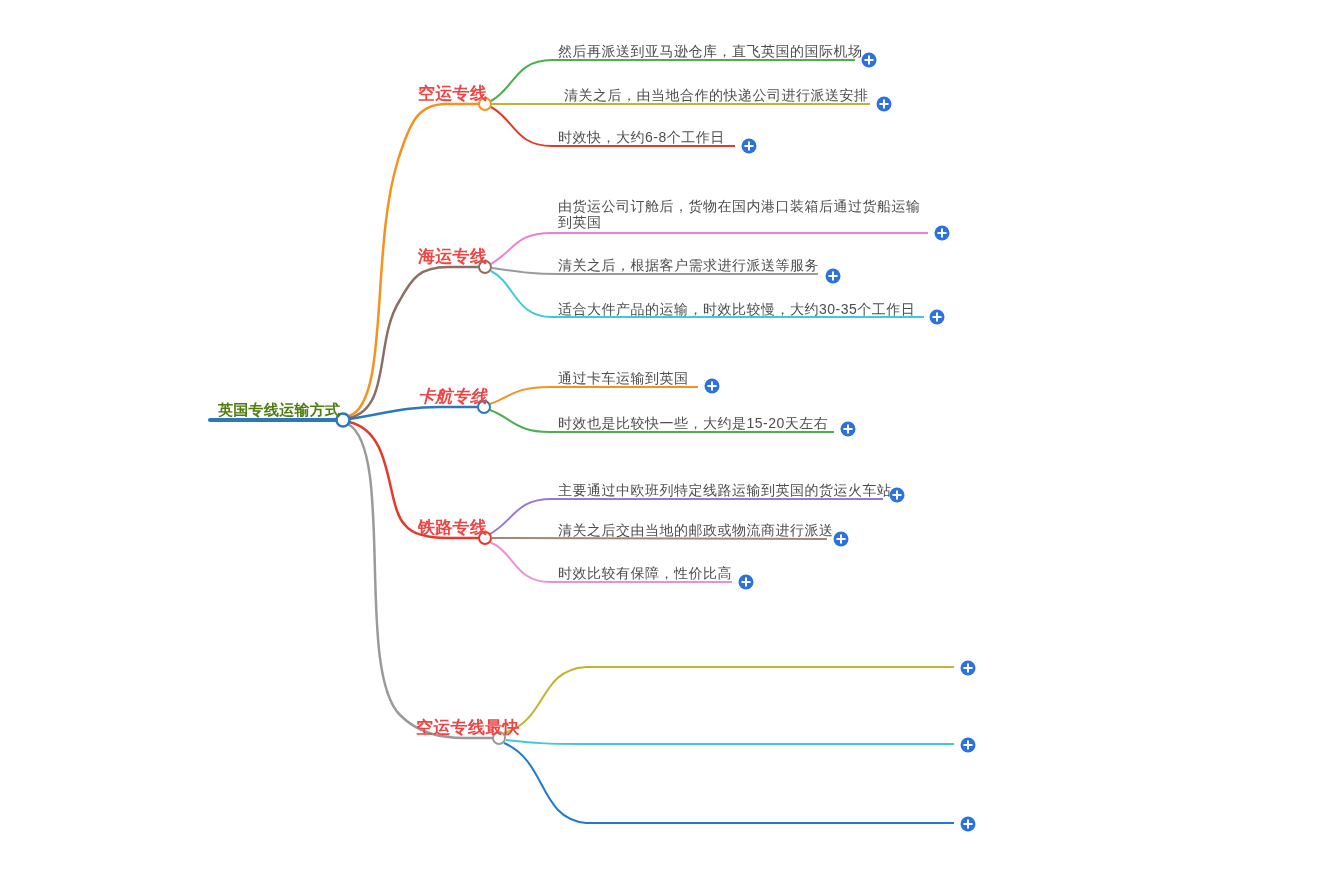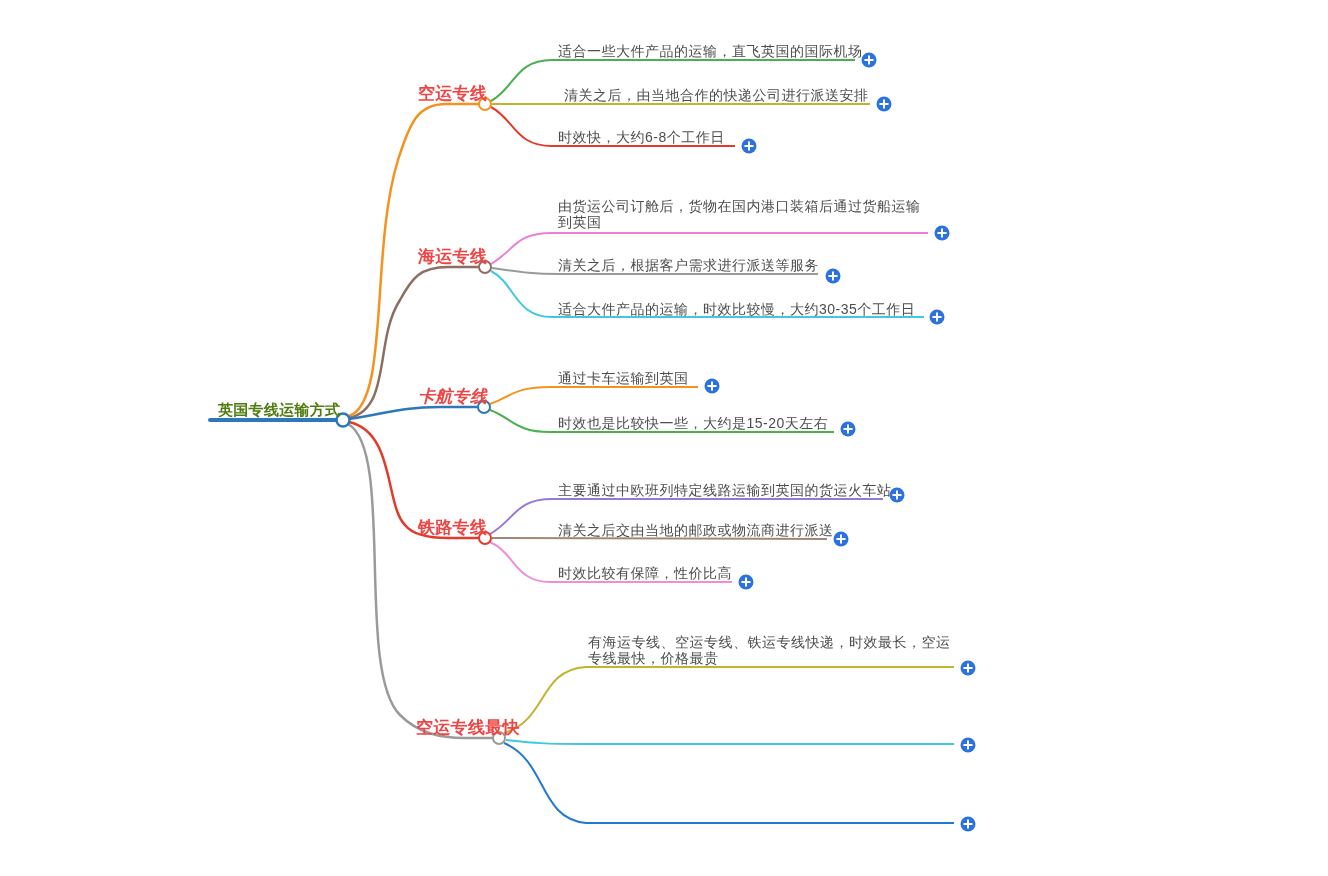--- a/index.html
+++ b/index.html
@@ -124,30 +124,29 @@
   </svg>
 
   <div class="root-label" style="left:218px;top:400px;">英国专线运输方式</div>
 
   <div class="branch-label" style="left:418px;top:85px;">空运专线</div>
   <div class="branch-label" style="left:418px;top:248px;">海运专线</div>
   <div class="branch-label" style="left:418px;top:388px;font-style:italic;">卡航专线</div>
   <div class="branch-label" style="left:418px;top:519px;">铁路专线</div>
   <div class="branch-label" style="left:416px;top:719px;">空运专线最快</div>
 
-  <div class="topic nowrap" style="left:558px;top:43px;">适合一些大件产品的运输，直飞英国的国际机场</div>
+  <div class="topic nowrap" style="left:558px;top:43px;">然后再派送到亚马逊仓库，直飞英国的国际机场</div>
   <div class="topic nowrap" style="left:564px;top:87px;">清关之后，由当地合作的快递公司进行派送安排</div>
   <div class="topic nowrap" style="left:558px;top:129px;">时效快，大约6-8个工作日</div>
 
   <div class="topic wrap" style="left:558px;top:198px;">由货运公司订舱后，货物在国内港口装箱后通过货船运输到英国</div>
   <div class="topic nowrap" style="left:558px;top:257px;">清关之后，根据客户需求进行派送等服务</div>
   <div class="topic nowrap" style="left:558px;top:301px;">适合大件产品的运输，时效比较慢，大约30-35个工作日</div>
 
   <div class="topic nowrap" style="left:558px;top:370px;">通过卡车运输到英国</div>
   <div class="topic nowrap" style="left:558px;top:415px;">时效也是比较快一些，大约是15-20天左右</div>
 
   <div class="topic nowrap" style="left:558px;top:482px;">主要通过中欧班列特定线路运输到英国的货运火车站</div>
   <div class="topic nowrap" style="left:558px;top:522px;">清关之后交由当地的邮政或物流商进行派送</div>
   <div class="topic nowrap" style="left:558px;top:565px;">时效比较有保障，性价比高</div>
 
-  <div class="topic wrap" style="left:588px;top:634px;">有海运专线、空运专线、铁运专线快递，时效最长，空运专线最快，价格最贵</div>
 
 </div>
 
 </body></html>

